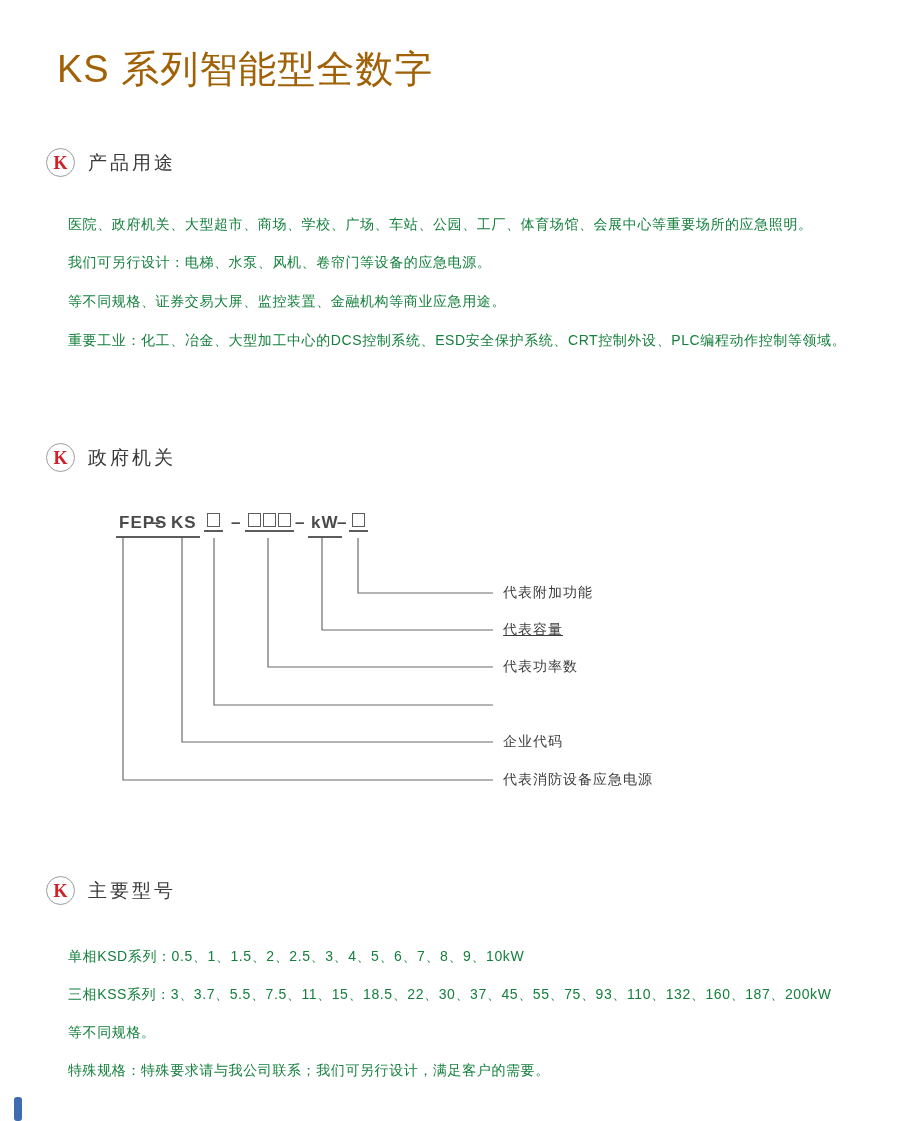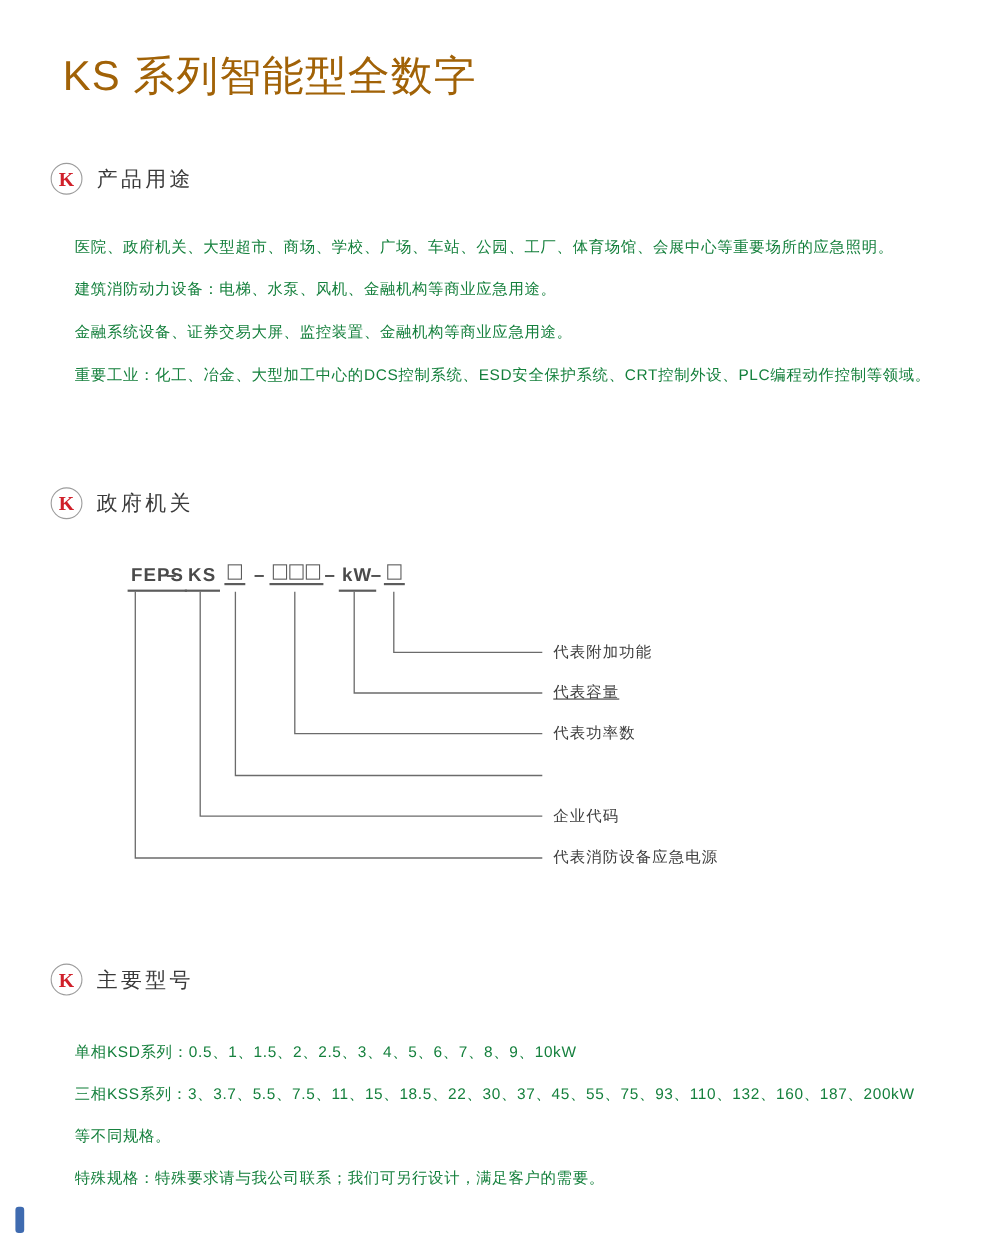--- a/index.html
+++ b/index.html
@@ -51,22 +51,22 @@
 </head>
 <body>
 
 <div class="abs page-title">KS 系列智能型全数字</div>
 
 <div class="abs section-header" style="top:148px;">
   <span class="k-badge">K</span>
   <span class="section-title">产品用途</span>
 </div>
 <div class="abs para" style="top:216px;">医院、政府机关、大型超市、商场、学校、广场、车站、公园、工厂、体育场馆、会展中心等重要场所的应急照明。</div>
-<div class="abs para" style="top:254px;">建筑消防动力设备：电梯、水泵、风机、金融机构等商业应急用途。</div>
-<div class="abs para" style="top:293px;">金融系统设备、证券交易大屏、监控装置、金融机构等商业应急用途。</div>
+<div class="abs para" style="top:254px;">我们可另行设计：电梯、水泵、风机、卷帘门等设备的应急电源。</div>
+<div class="abs para" style="top:293px;">等不同规格、证券交易大屏、监控装置、金融机构等商业应急用途。</div>
 <div class="abs para" style="top:332px;">重要工业：化工、冶金、大型加工中心的DCS控制系统、ESD安全保护系统、CRT控制外设、PLC编程动作控制等领域。</div>
 
 <div class="abs section-header" style="top:443px;">
   <span class="k-badge">K</span>
   <span class="section-title">政府机关</span>
 </div>
 
 <div class="abs diagram">
 
   <svg width="900" height="310" viewBox="0 0 900 310">

